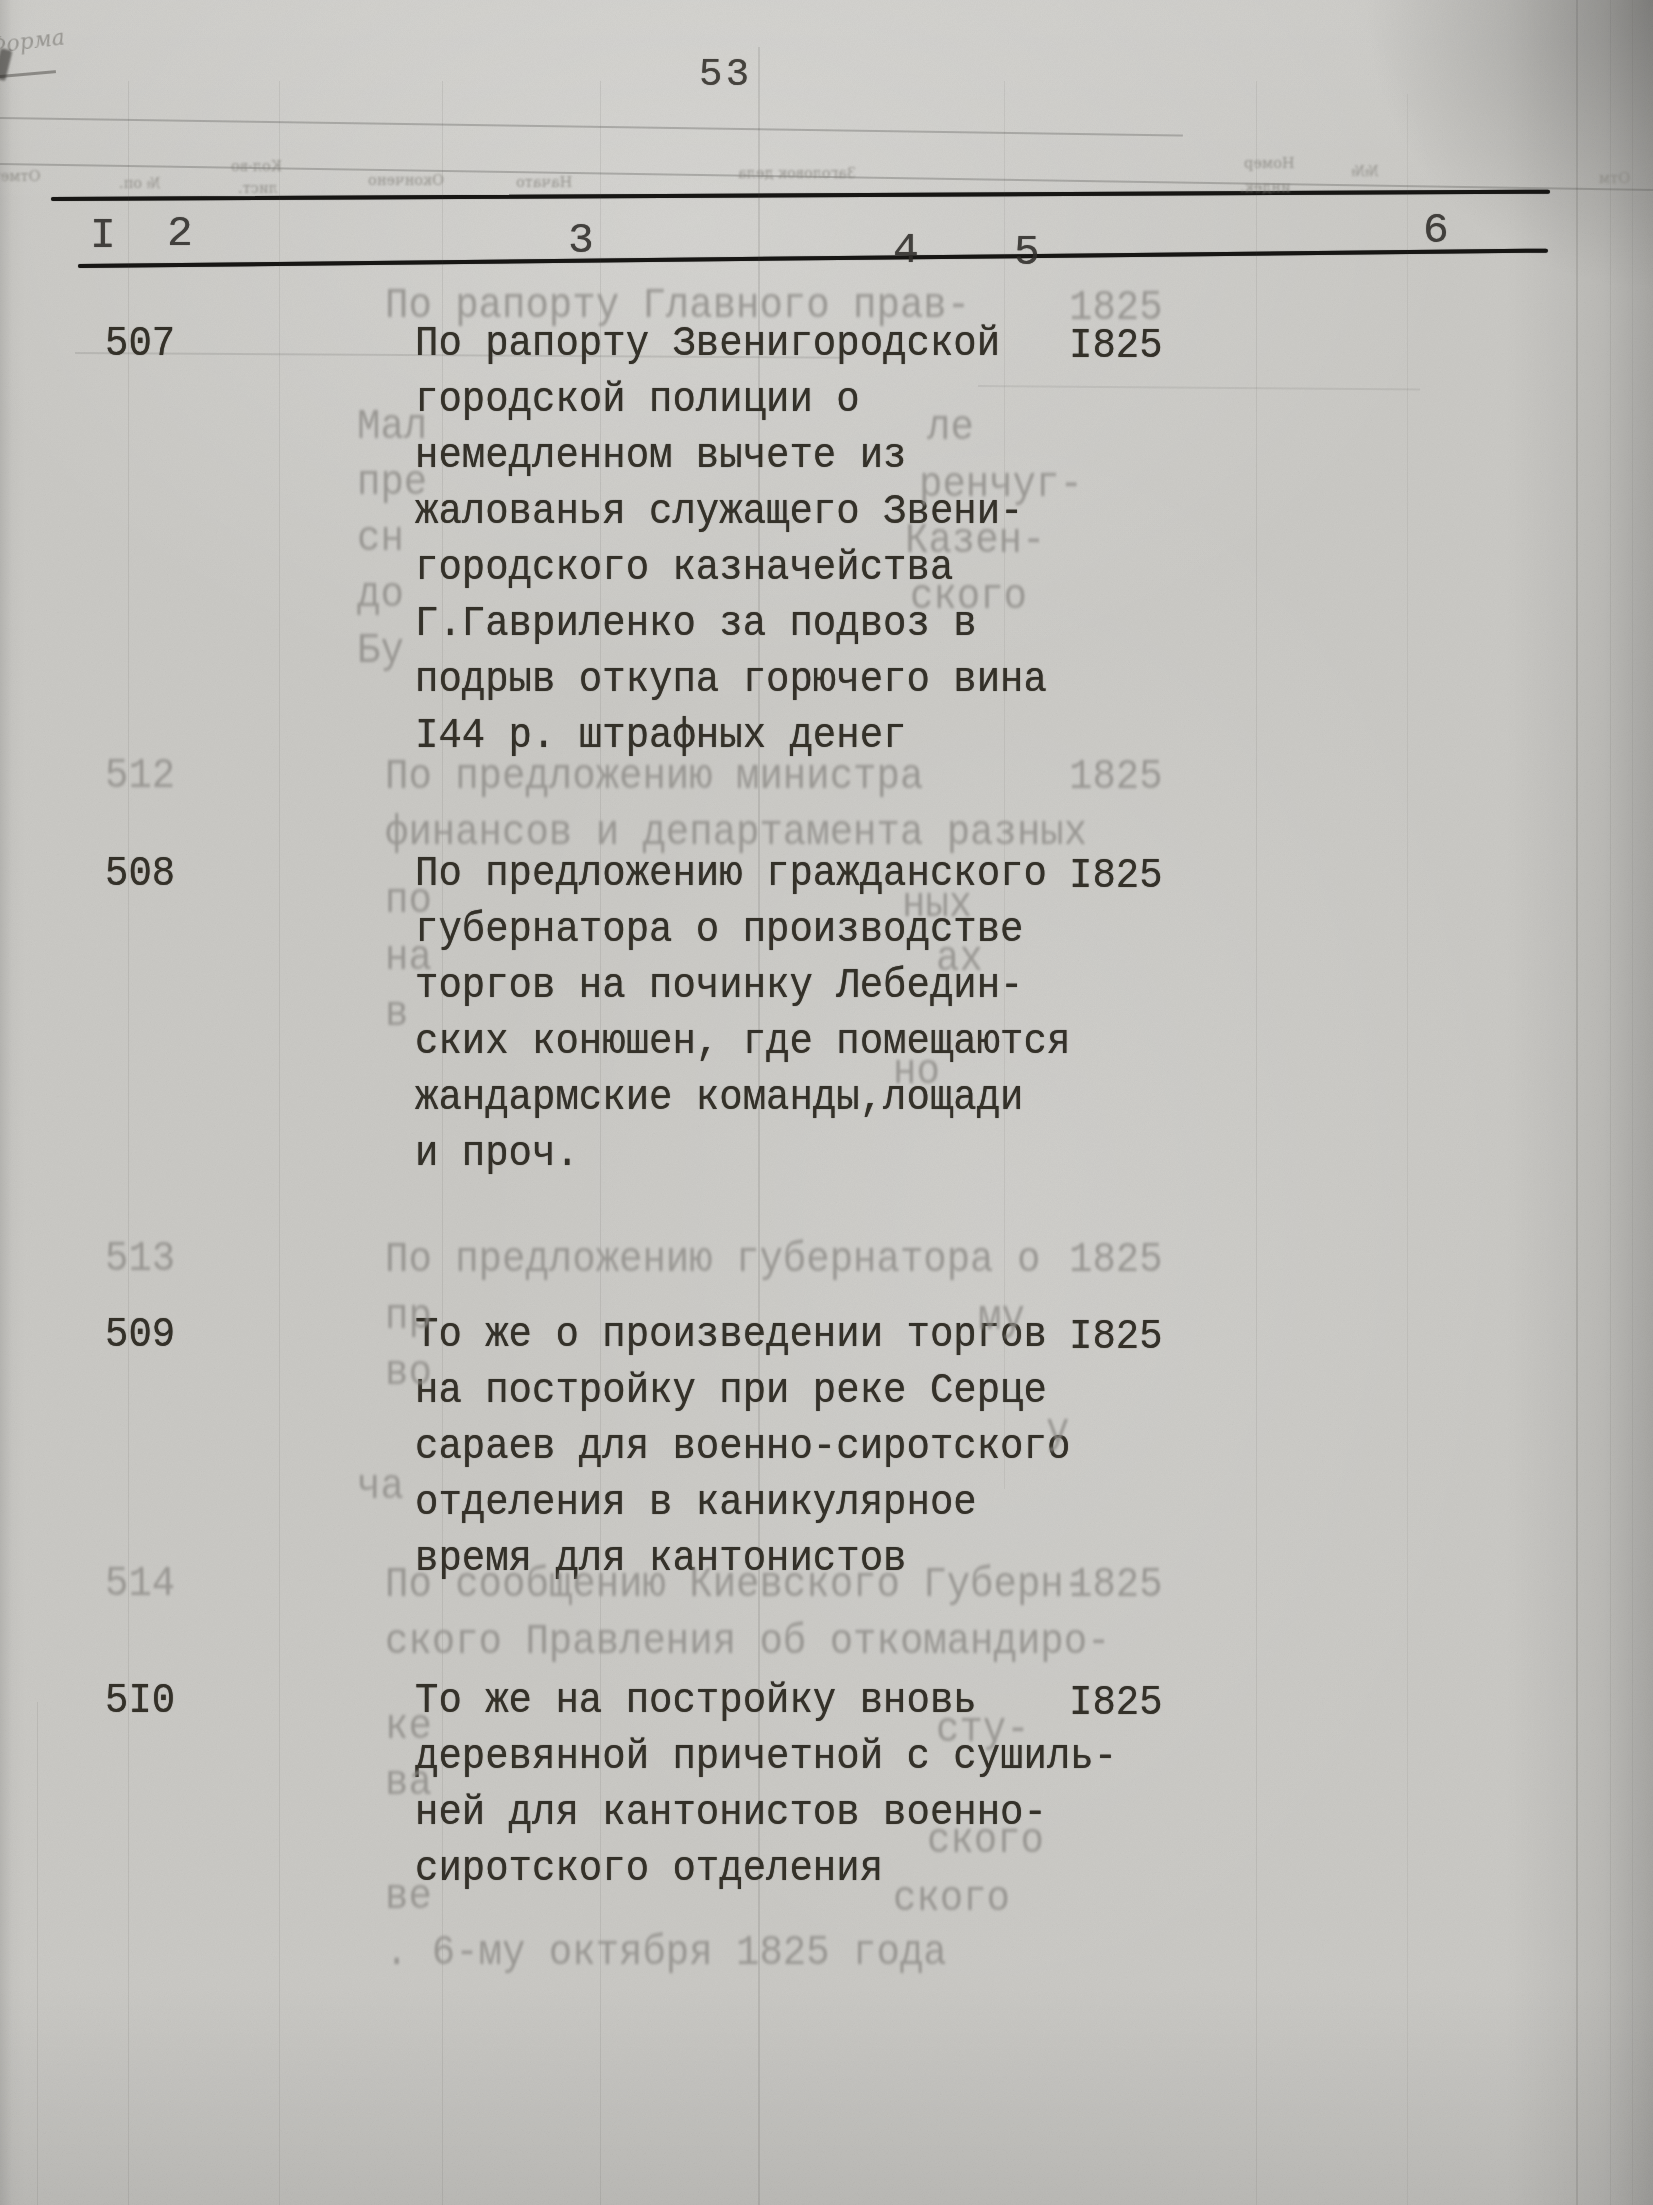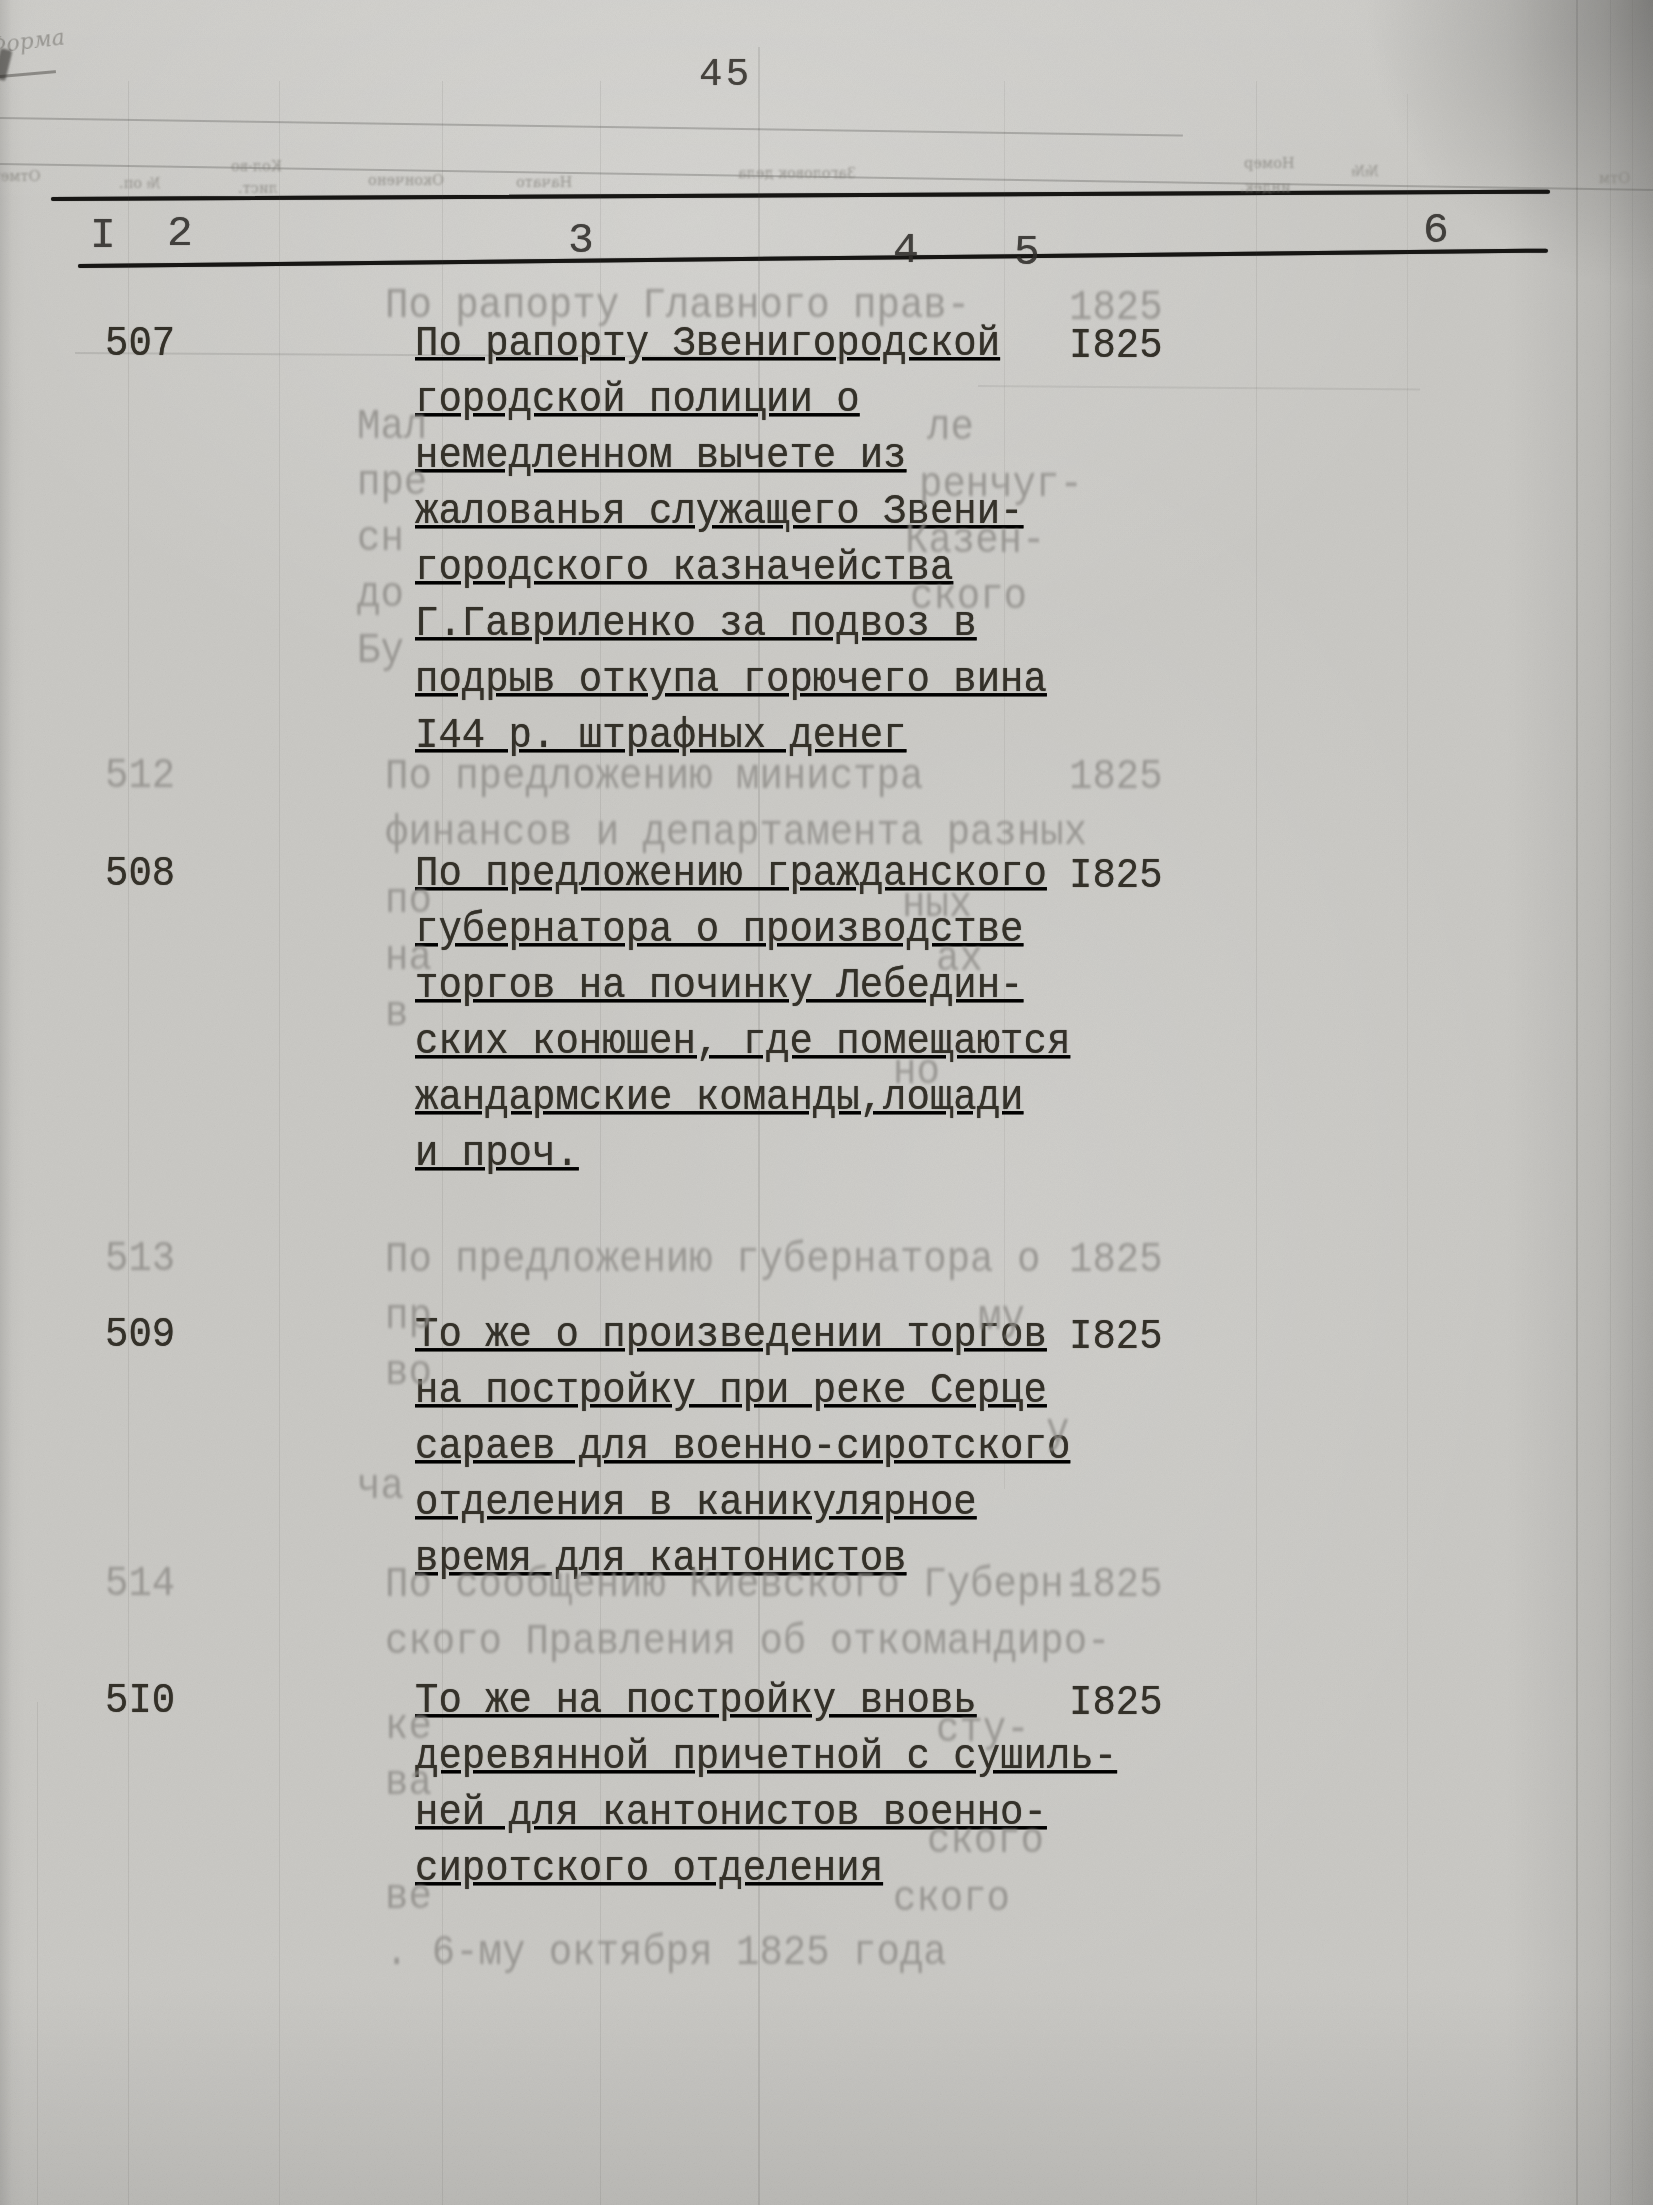--- a/index.html
+++ b/index.html
@@ -28,21 +28,21 @@
   .gline{position:absolute;height:1.7px;background:rgba(92,92,88,.34);filter:blur(0.7px);transform-origin:left center;}
   .vline{position:absolute;width:0.9px;background:#45433f;filter:blur(0.4px);}
   .coldigit{position:absolute;font-size:43px;color:#2f2d2a;opacity:.88;
     text-shadow:0 0 0.9px rgba(48,44,38,.8);}
   .ghx{position:absolute;font-family:"DejaVu Serif", serif;font-size:14.5px;color:#87857f;
     transform:scaleX(-1);filter:blur(0.9px);opacity:.8;white-space:pre;}
   .ghost{position:absolute;color:#918f8b;font-size:39px;line-height:39px;white-space:pre;
     filter:blur(1.3px);opacity:.85;transform:scaleY(1.08);transform-origin:top left;}
   .entry{position:absolute;left:0;width:100%;}
   .entry .no{position:absolute;left:105px;top:0;}
-  .entry .lines{position:absolute;left:415px;top:0;text-decoration:underline;}
+  .entry .lines{position:absolute;left:415px;top:0;}
   .entry .lines .tline{height:56px;}
   .entry .yr{position:absolute;left:1069px;top:1.7px;}
   .corner-note{position:absolute;left:-12px;top:29px;font-family:"DejaVu Serif", serif;
     font-style:italic;font-size:22px;color:#6e6c66;transform:rotate(-7deg);opacity:.55;filter:blur(0.5px);}
   .corner-underline{position:absolute;left:-10.2px;top:73px;width:66px;height:2.6px;
     background:rgba(60,58,54,.45);transform:rotate(-5deg);filter:blur(0.6px);}
   .corner-blob{position:absolute;left:-3.4px;top:49px;width:12px;height:31px;
     background:rgba(40,38,34,.55);transform:rotate(14deg);filter:blur(0.9px);border-radius:2.6px;}
 </style>
 </head>
@@ -60,21 +60,21 @@
     </filter>
     <rect width="1944" height="2592" filter="url(#grain)"></rect>
   </svg>
 
   <div class="corner-shade"></div>
 
   <div class="corner-note ghost-note">Форма</div>
   <div class="corner-underline"></div>
   <div class="corner-blob"></div>
 
-  <div class="pagenum">45</div>
+  <div class="pagenum">53</div>
 
   <div class="gline" style="left:0;top:117px;width:1183px;transform:rotate(0.85deg);"></div>
   <div class="gline" style="left:0;top:163px;width:1654px;transform:rotate(0.90deg);"></div>
   <div class="gline" style="left:75px;top:352px;width:766px;transform:rotate(0.35deg);opacity:.5;"></div>
   <div class="gline" style="left:978px;top:385px;width:442px;transform:rotate(0.45deg);opacity:.35;"></div>
 
   <div class="rule rule-top"></div>
   <div class="rule rule-bottom"></div>
 
   <div id="vlines">

